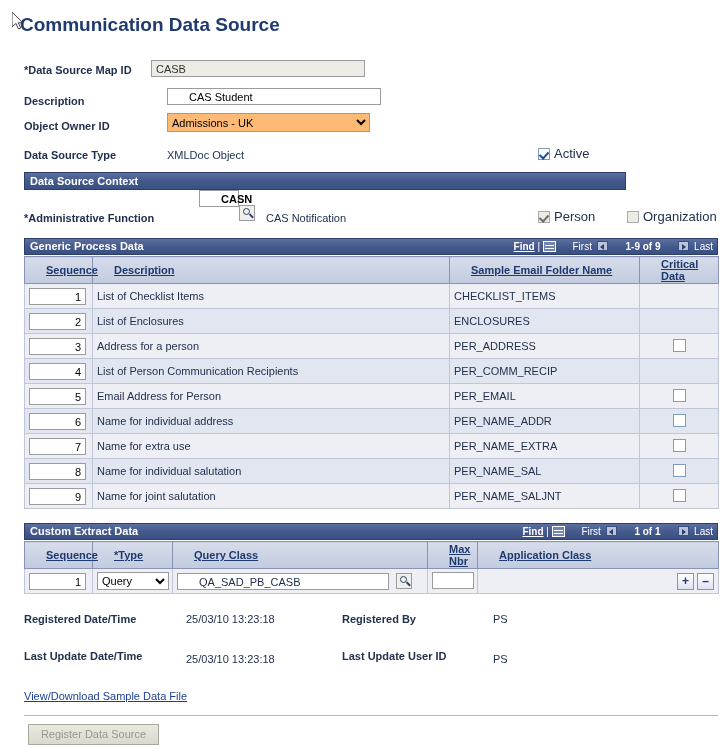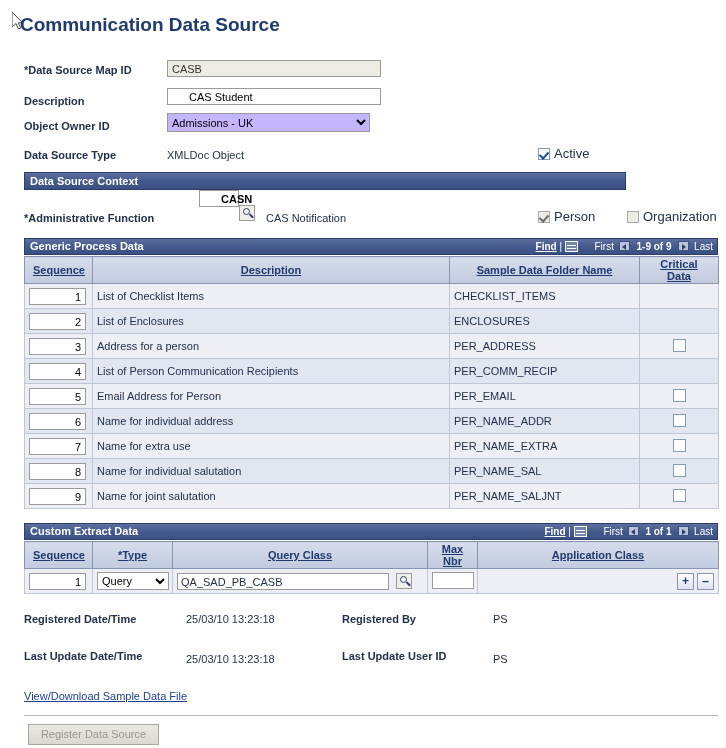--- a/index.html
+++ b/index.html
@@ -74,21 +74,21 @@
     font-size: 11px;
     color: #21314D;
   }
   select.dd {
     position: absolute;
     font-size: 11px;
     font-family: "Liberation Sans", sans-serif;
     height: 19px;
     box-sizing: border-box;
     border: 1px solid #9B9B9B;
-    background: #c4b5fd;
+    background: #fdba74;
   }
   .chk-wrap {
     position: absolute;
     font-size: 13px;
     color: #21314D;
   }
   .chk {
     display: inline-block;
     width: 12px;
     height: 12px;
@@ -155,21 +155,21 @@
   }
   .grid-bar .nav a {
     color: #ffffff;
     text-decoration: underline;
     font-weight: bold;
     margin-top: 35px;
   }
   .grid-bar .nav .rng {
     font-weight: bold;
     color: #ffffff;
-    margin: 0 2px;
+    margin: 0 13px;
   }
   .arrowbox {
     display: inline-block;
     width: 11px;
     height: 10px;
     background: #B9C4DA;
     border: 1px solid #3A4F82;
     position: relative;
     vertical-align: -1px;
     box-sizing: border-box;
@@ -215,22 +215,22 @@
     border-collapse: collapse;
     font-size: 11px;
     table-layout: fixed;
   }
   table.grid th {
     background: linear-gradient(to bottom, #D6DCEA 0%, #C2CBDF 100%);
     border: 1px solid #8894B2;
     color: #1F3A6E;
     font-size: 11px;
     font-weight: bold;
-    text-align: center;
-    padding: 1px 8px;
+    text-align: left;
+    padding: 1px 21px;
     height: 16px;
     box-sizing: border-box;
     margin-top: 14px;
   }
   table.grid th u {
     text-decoration: underline;
   }
   table.grid td {
     border: 1px solid #BFC6D6;
     background: #EDEFF5;
@@ -345,21 +345,21 @@
 
 <div class="page">
 
   <svg class="cursor" viewBox="0 0 14 20">
     <polygon points="0,0 0,15 4,11.5 6.5,17 8.8,16 6.3,10.8 11,10.8" fill="#ffffff" stroke="#444444" stroke-width="1"></polygon>
   </svg>
 
   <div class="page-title">Communication Data Source</div>
 
   <div class="form-label" style="left:24px; top:64px;">*Data Source Map ID</div>
-  <div class="ro-field" style="left:167px; top:60px; width:214px;">CASB</div>
+  <div class="ro-field" style="left:151px; top:60px; width:214px;">CASB</div>
 
   <div class="form-label" style="left:24px; top:95px;">Description</div>
   <div class="edit-field" style="left:167px; top:88px; width:214px;">CAS Student</div>
 
   <div class="form-label" style="left:24px; top:120px;">Object Owner ID</div>
   <select class="dd" style="left:167px; top:113px; width:203px;">
     <option>Admissions - UK</option>
   </select>
 
   <div class="form-label" style="left:24px; top:149px;">Data Source Type</div>
@@ -402,21 +402,21 @@
     <colgroup>
       <col style="width:68px">
       <col style="width:357px">
       <col style="width:190px">
       <col style="width:79px">
     </colgroup>
     <thead>
       <tr>
         <th><u>Sequence</u></th>
         <th><u>Description</u></th>
-        <th><u>Sample Data Folder Name</u></th>
+        <th><u>Sample Email Folder Name</u></th>
         <th><u>Critical Data</u></th>
       </tr>
     </thead>
     <tbody>
       <tr>
         <td><span class="seqbox">1</span></td>
         <td>List of Checklist Items</td>
         <td>CHECKLIST_ITEMS</td>
         <td></td>
       </tr>
@@ -505,21 +505,21 @@
     </thead>
     <tbody>
       <tr>
         <td><span class="seqbox">1</span></td>
         <td>
           <select class="inline-type">
             <option>Query</option>
           </select>
         </td>
         <td>
-          <span style="display:inline-block; width:212px; height:17px; line-height:17px; border:1px solid #9B9B9B; background:#ffffff; padding-left:3px; box-sizing:border-box; vertical-align:middle;">QA_SAD_PB_CASB</span>
+          <span style="display:inline-block; width:212px; height:17px; line-height:17px; border:1px solid #9B9B9B; background:#ffffff; padding-left:21px; box-sizing:border-box; vertical-align:middle;">QA_SAD_PB_CASB</span>
           <span class="mag" style="margin-left:4px; vertical-align:middle;"></span>
         </td>
         <td>
           <span style="display:inline-block; width:42px; height:17px; border:1px solid #9B9B9B; background:#ffffff; box-sizing:border-box;"></span>
         </td>
         <td style="text-align:right;">
           <span class="plusminus">+</span>
           <span class="plusminus">–</span>
         </td>
       </tr>

